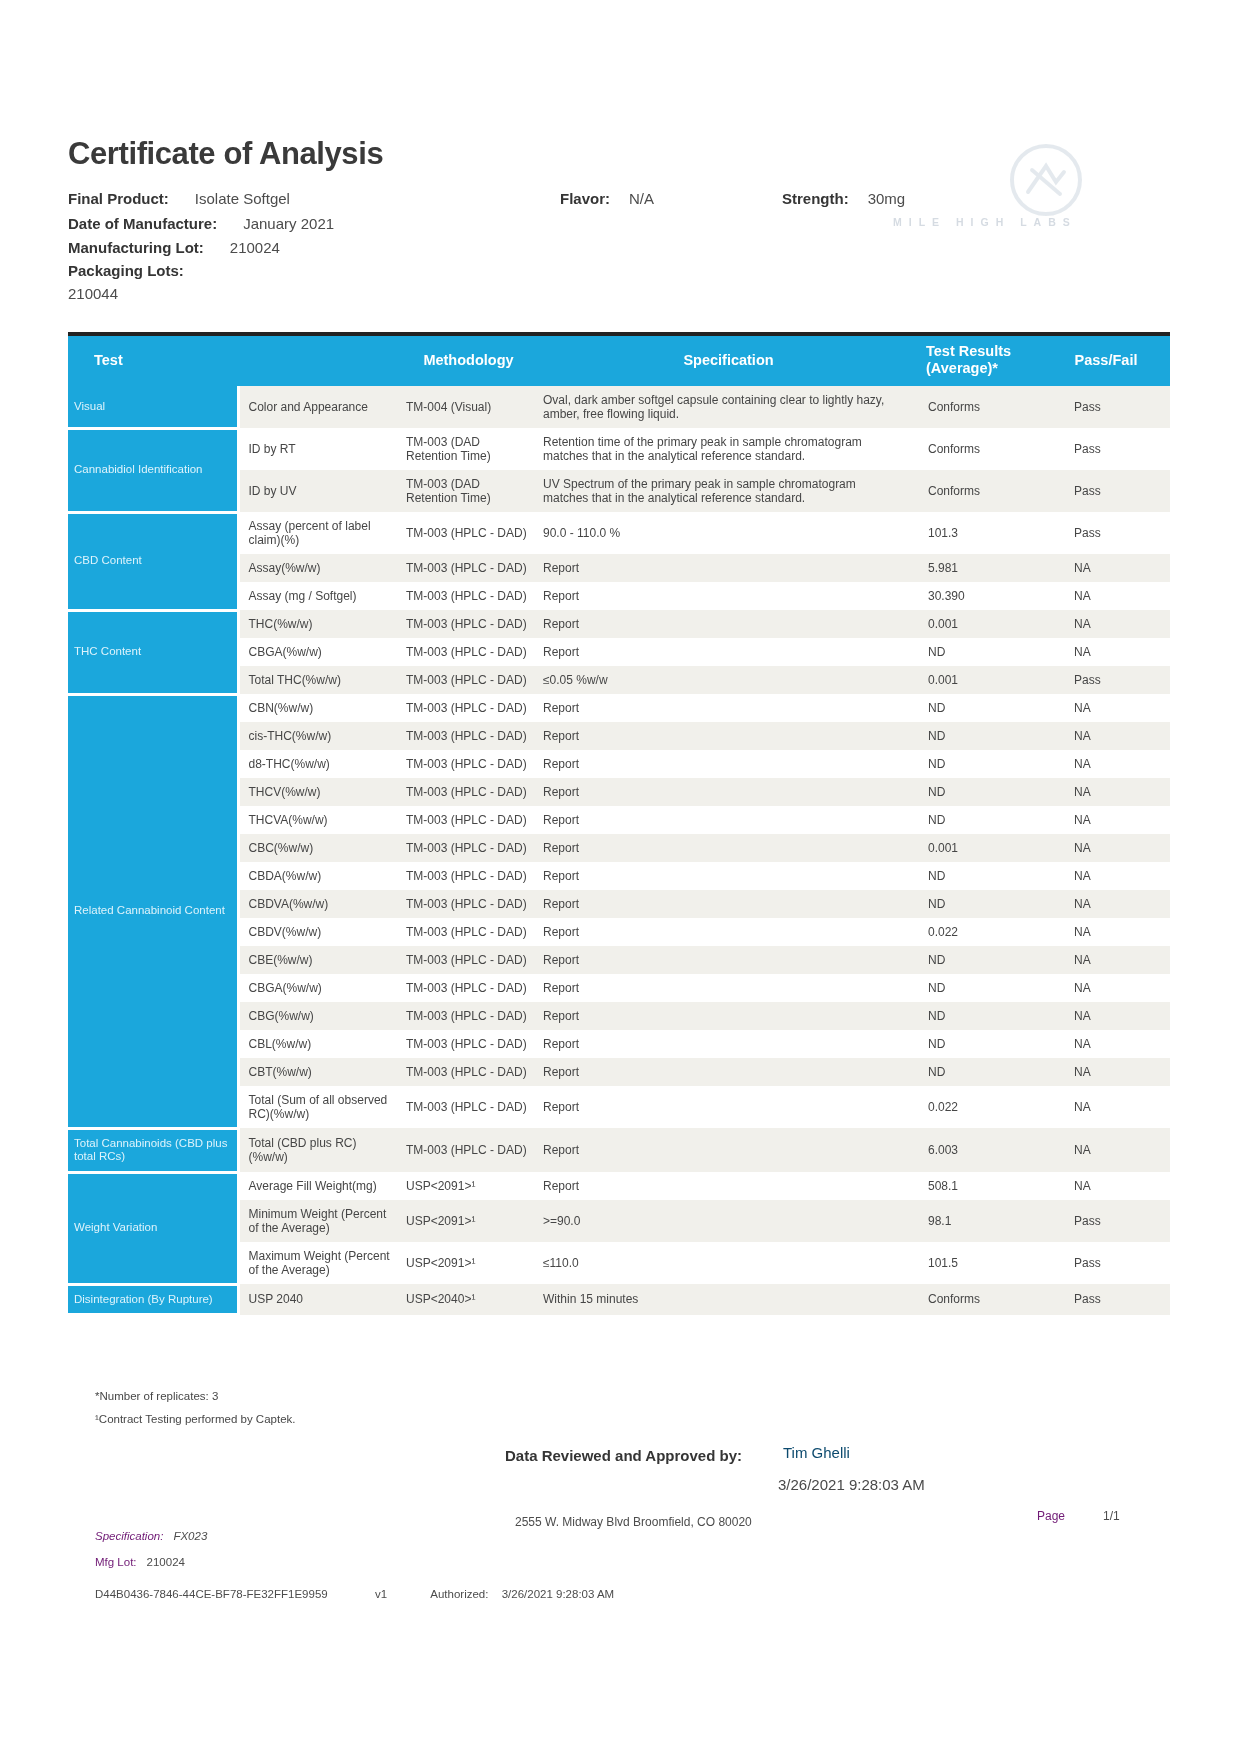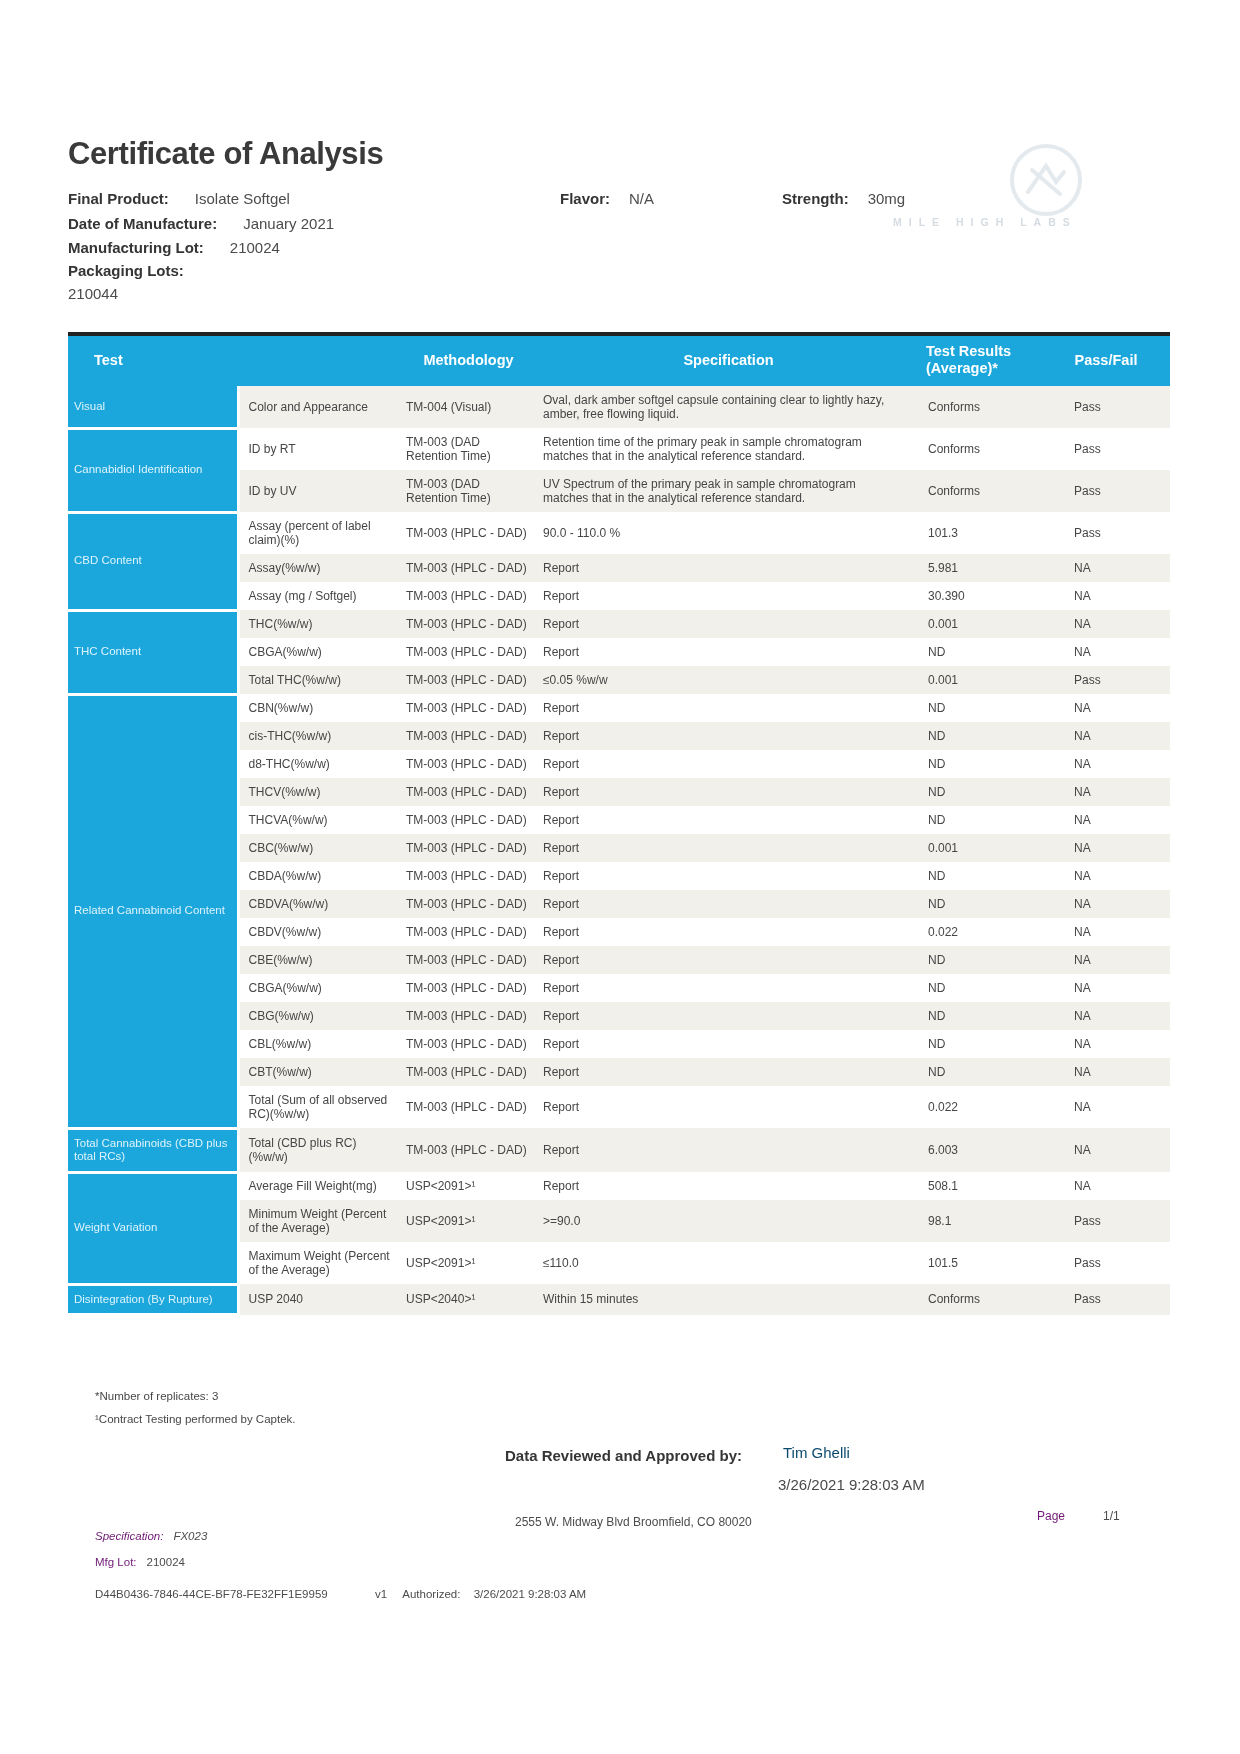--- a/index.html
+++ b/index.html
@@ -334,17 +334,17 @@
   </div>
   <div class="ft" style="left:95px;top:1530px;font-size:11.5px;font-style:italic;">
     <span class="lbl2">Specification:</span><span class="v">FX023</span>
   </div>
   <div class="ft" style="left:95px;top:1556px;font-size:11.5px;">
     <span class="lbl2">Mfg Lot:</span><span class="v">210024</span>
   </div>
   <div class="ft" style="left:95px;top:1588px;font-size:11.5px;">
     <span>D44B0436-7846-44CE-BF78-FE32FF1E9959</span>
     <span style="margin-left:44px;">v1</span>
-    <span style="margin-left:12px;">Authorized:</span>
+    <span style="margin-left:40px;">Authorized:</span>
     <span style="margin-left:10px;">3/26/2021 9:28:03 AM</span>
   </div>
 
 </div>
 
 </body></html>

